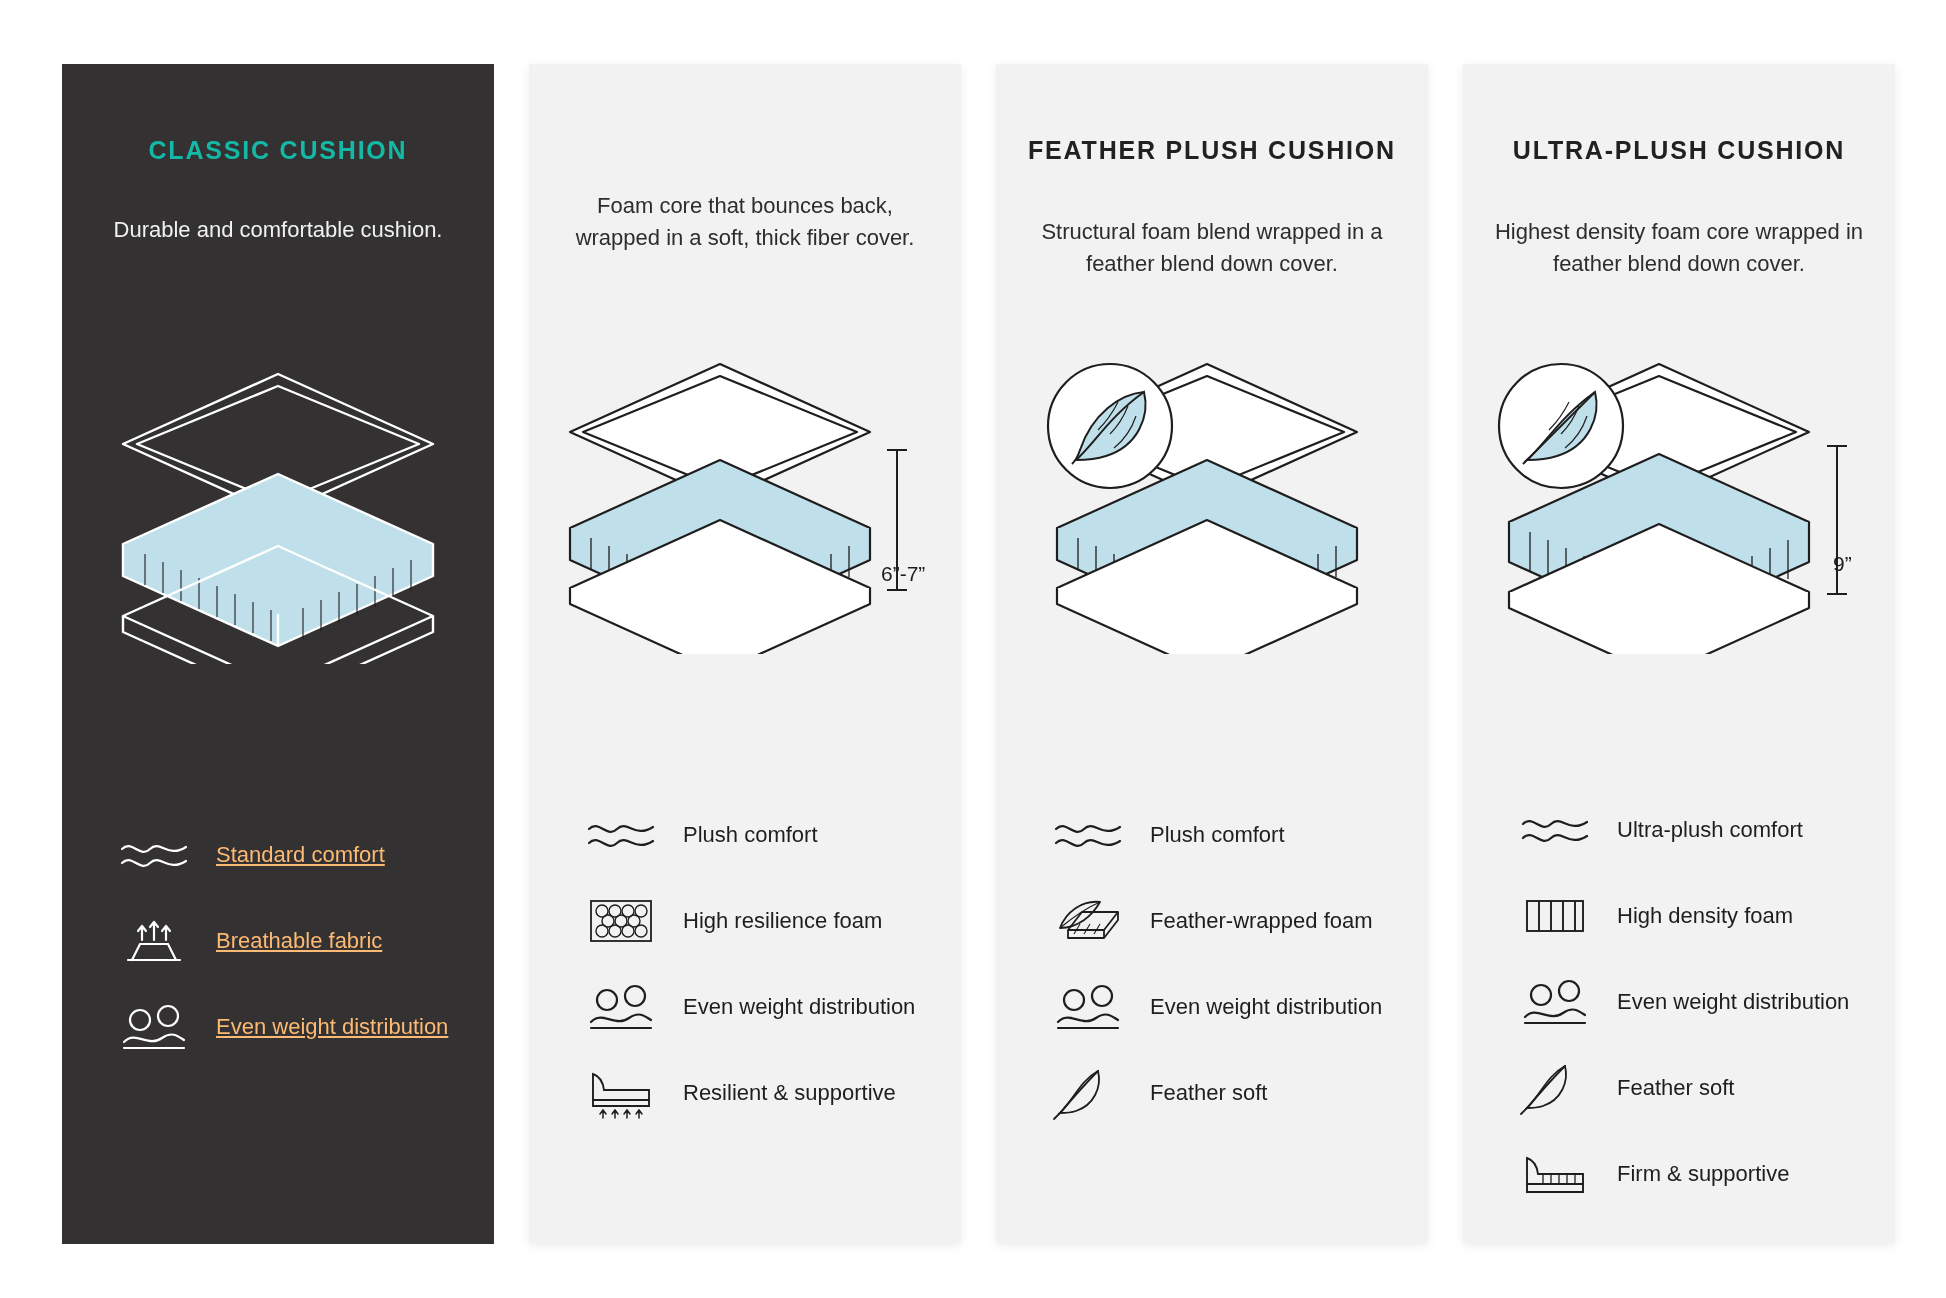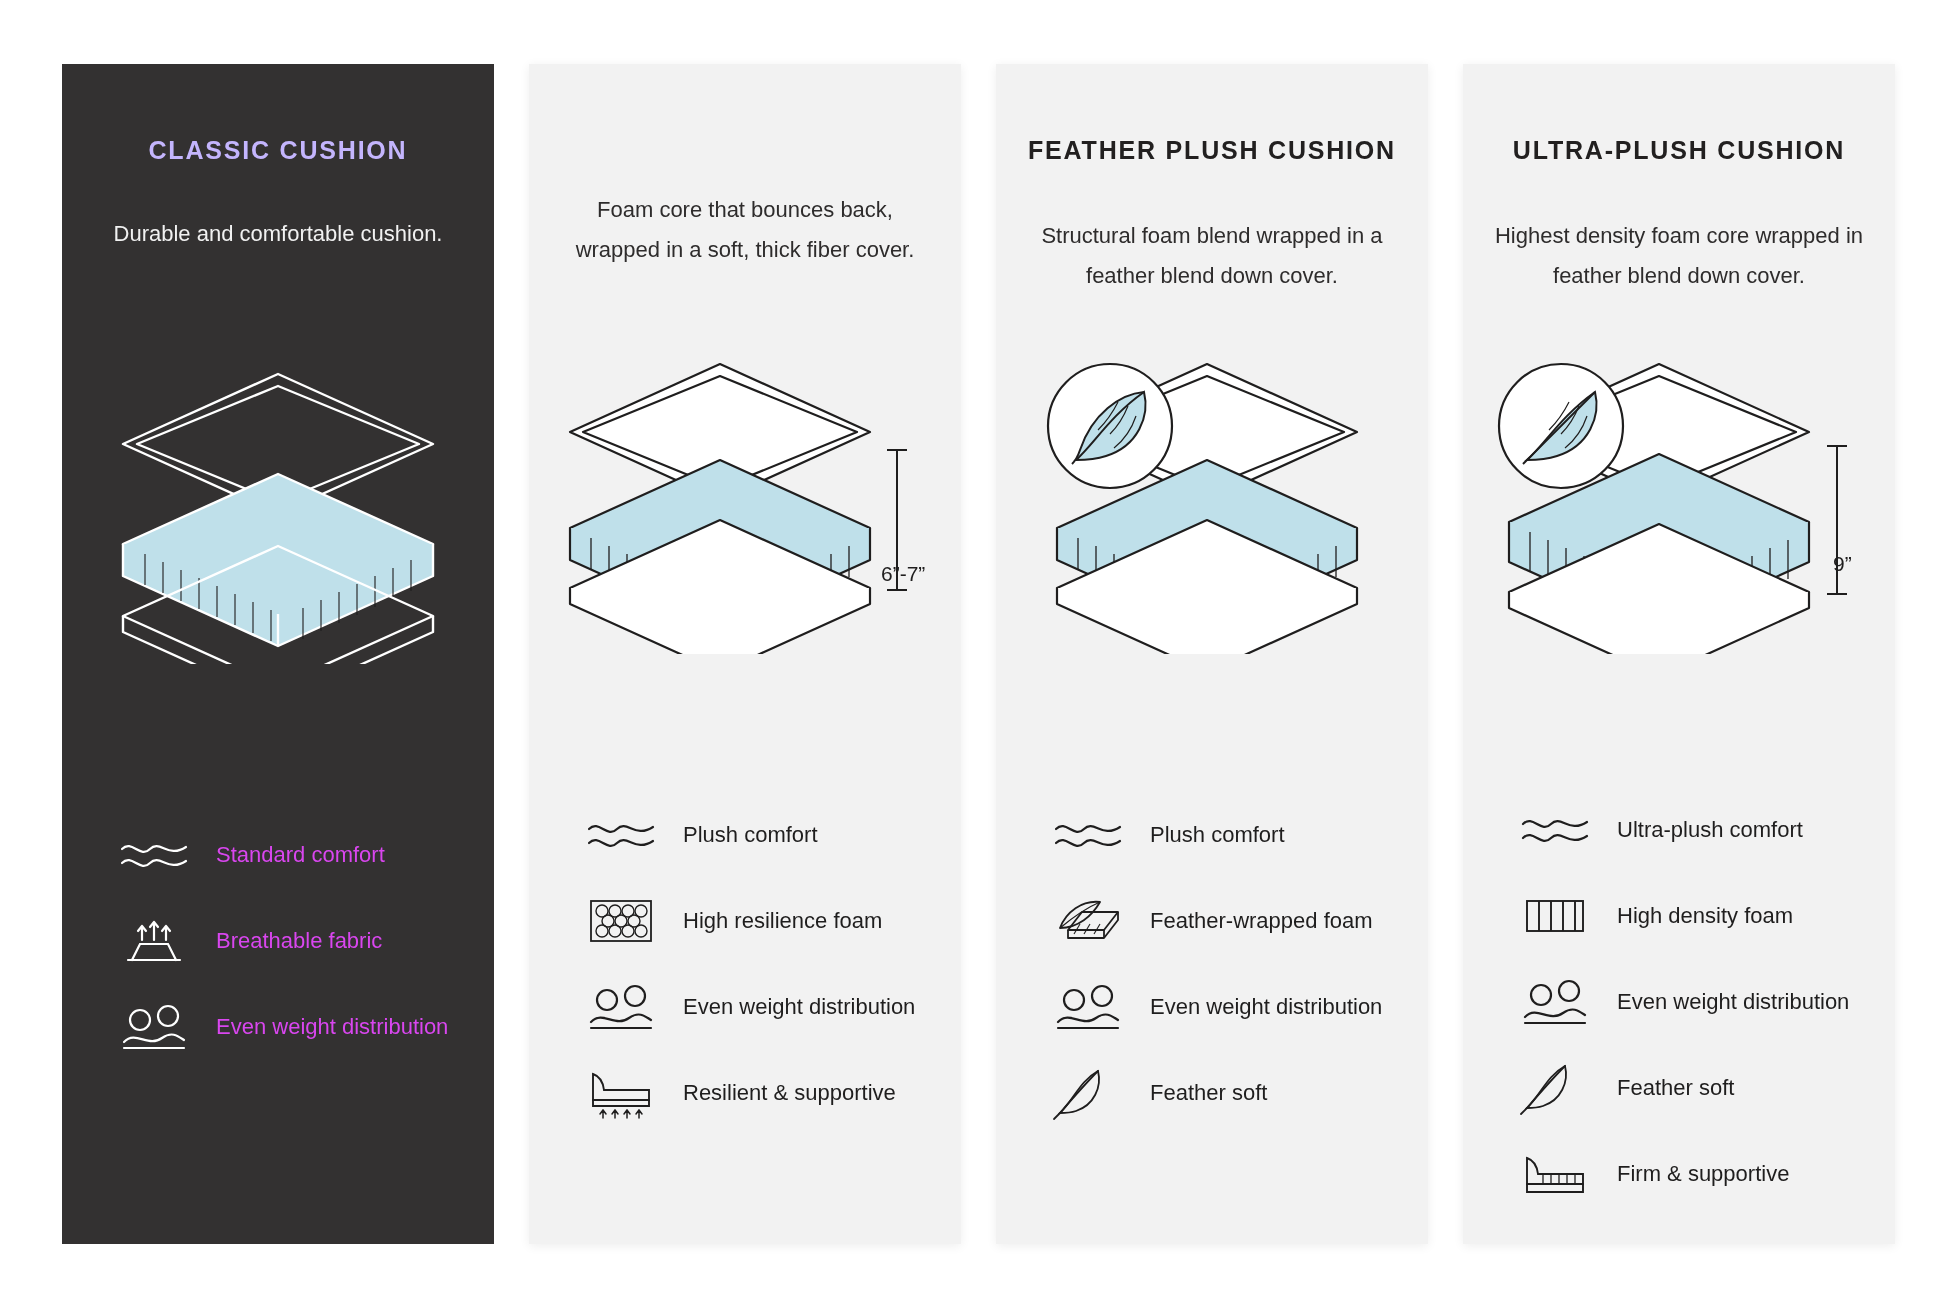--- a/index.html
+++ b/index.html
@@ -45,31 +45,31 @@
   .card-title {
     text-align: center;
     font-size: 25px;
     font-weight: bold;
     letter-spacing: 1.8px;
     color: #222020;
     margin: 0;
     padding: 0 24px;
     line-height: 32px;
   }
-  .card.dark .card-title { color: #c4b5fd; }
+  .card.dark .card-title { color: #14b8a6; }
   .title-wrap { position: absolute; left: 0; right: 0; top: 70px; }
 
   .card-desc {
     position: absolute;
     left: 28px;
     right: 28px;
     top: 126px;
     text-align: center;
     font-size: 22px;
-    line-height: 40px;
+    line-height: 32px;
     color: #2e2c2c;
   }
   .card.dark .card-desc { color: #f1f1f1; }
 
   .art {
     position: absolute;
     left: 0;
     right: 0;
     top: 300px;
     height: 330px;
@@ -94,21 +94,21 @@
     display: flex;
     align-items: center;
     justify-content: flex-start;
   }
   .feature .flabel {
     font-size: 22px;
     line-height: 30px;
     color: #1f1e1e;
     padding-left: 20px;
   }
-  .card.dark .feature .flabel { color: #d946ef; }
+  .card.dark .feature .flabel { color: #fdba74; text-decoration: underline; }
 
   .dim {
     position: absolute;
     font-size: 21px;
     color: #1f1e1e;
   }
 </style>
 </head>
 <body>
 

